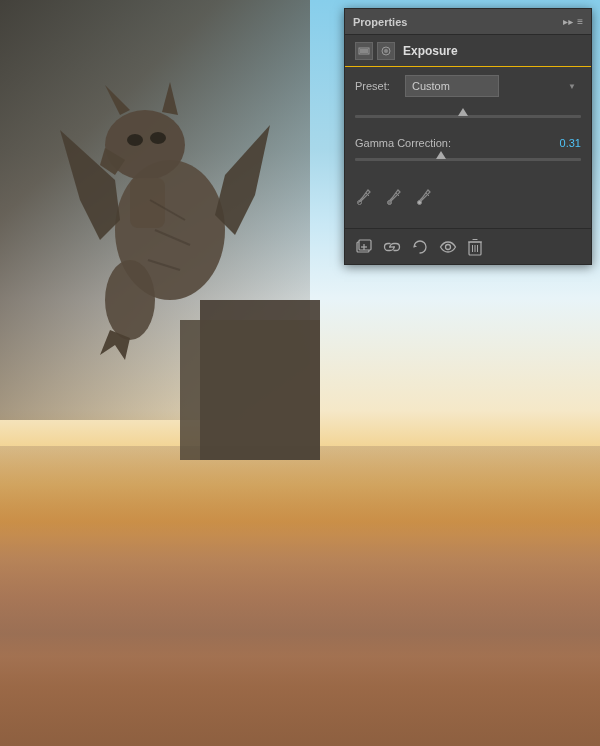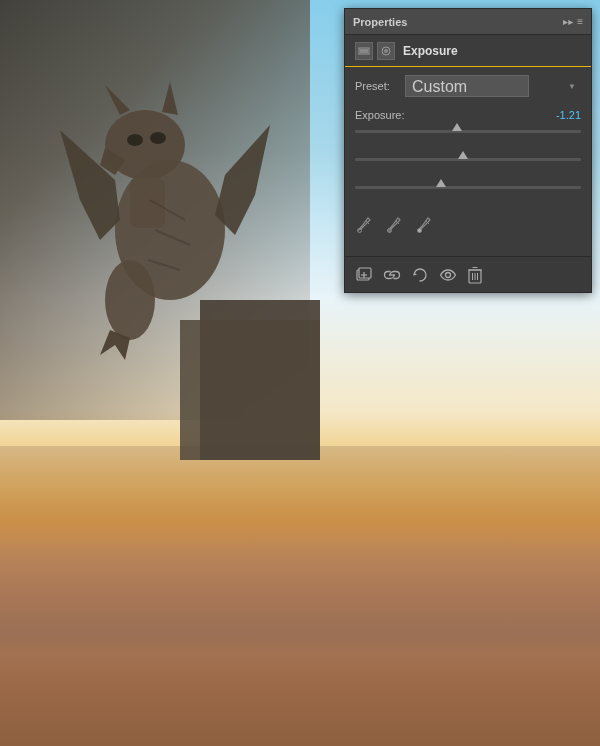--- a/index.html
+++ b/index.html
@@ -157,21 +157,21 @@
       color: #bbbbbb;
       font-size: 11px;
       min-width: 50px;
     }
 
     .preset-select {
       flex: 1;
       background: #555555;
       border: 1px solid #666666;
       color: #cccccc;
-      font-size: 16px;
+      font-size: 11px;
       padding: 2px 6px;
       height: 22px;
       appearance: none;
       -webkit-appearance: none;
       cursor: pointer;
       padding-right: 20px;
       position: relative;
     }
 
     .preset-select-wrapper {
@@ -361,41 +361,34 @@
       <div class="preset-select-wrapper">
         <select class="preset-select">
           <option>Custom</option>
           <option>Default</option>
           <option>Darker (-1.0)</option>
           <option>Lighter (+1.0)</option>
         </select>
       </div>
     </div>
 
-    <div class="slider-section">
-      <div class="slider-row">
-        <span class="slider-label">Exposure:</span>
-        <span class="slider-value">-1.21</span>
-      </div>
-      <div class="slider-track-container">
-        <div class="slider-track">
-          <div class="slider-thumb" style="left: 45%;"></div>
-        </div>
-      </div>
-    </div>
 
     <div class="slider-section">
       <div class="slider-track-container">
         <div class="slider-track">
           <div class="slider-thumb" style="left: 48%;"></div>
         </div>
       </div>
     </div>
 
     <div class="slider-section">
+      <div class="slider-row">
+        <span class="slider-label">Gamma Correction:</span>
+        <span class="slider-value">0.31</span>
+      </div>
       <div class="slider-track-container">
         <div class="slider-track">
           <div class="slider-thumb" style="left: 38%;"></div>
         </div>
       </div>
     </div>
 
     <div class="eyedropper-row">
 
       <svg class="eyedropper-icon" viewBox="0 0 20 20" xmlns="http://www.w3.org/2000/svg">

